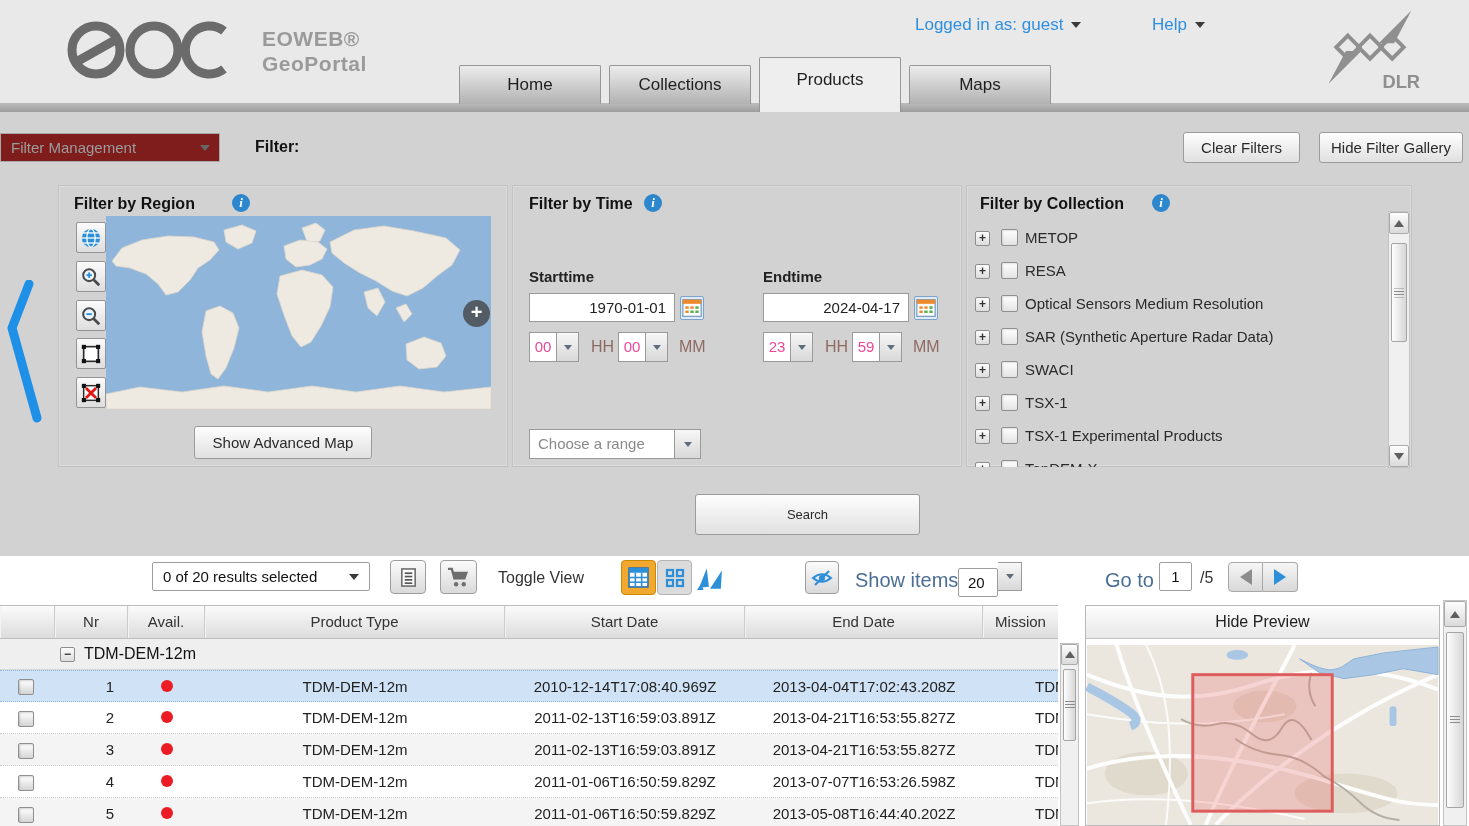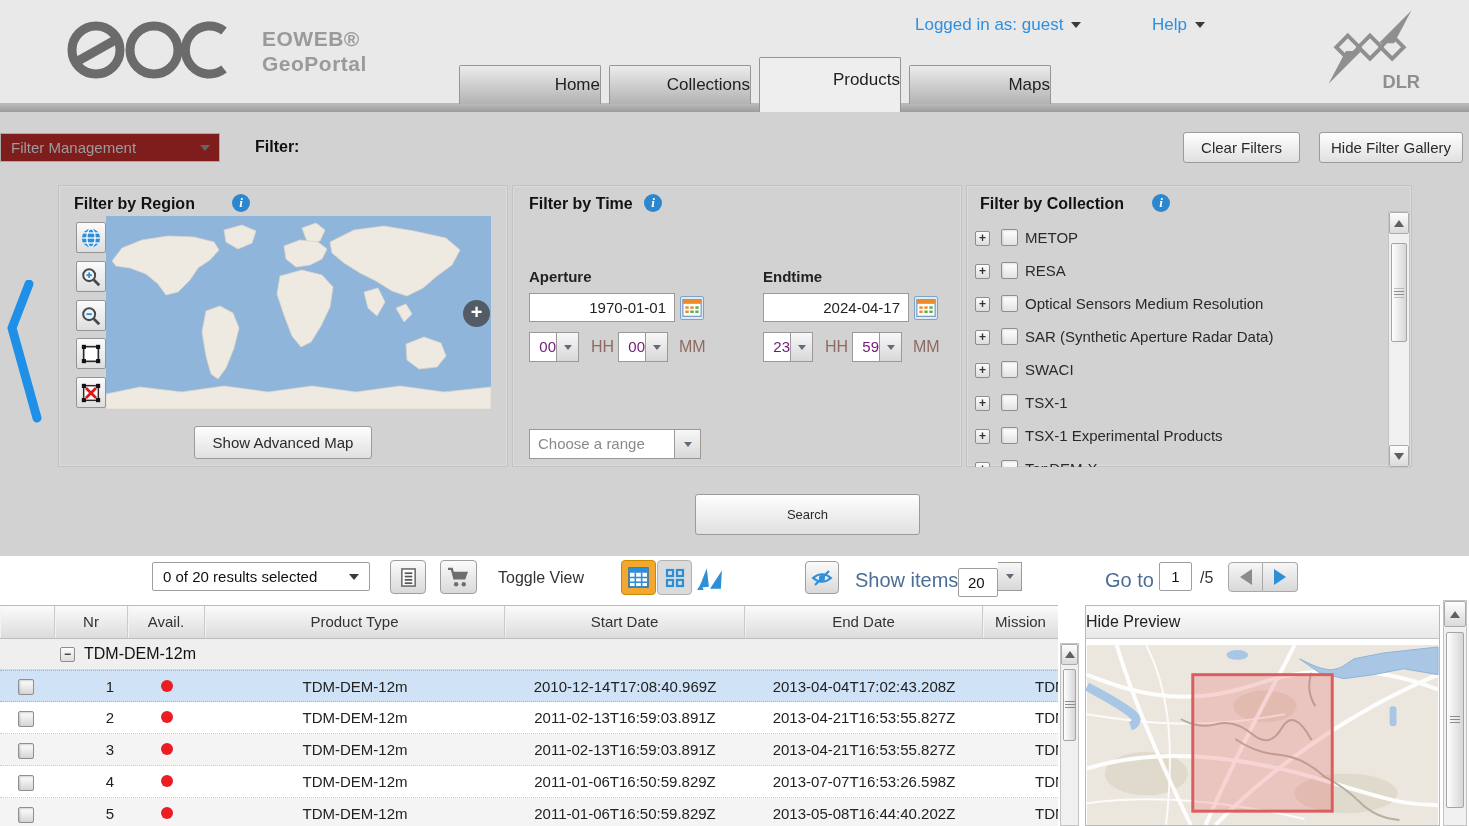--- a/index.html
+++ b/index.html
@@ -5,40 +5,40 @@
 *{margin:0;padding:0;box-sizing:border-box}
 body{font-family:"Liberation Sans",sans-serif;background:#fff;-webkit-font-smoothing:antialiased}
 #app{position:relative;width:1469px;height:826px;overflow:hidden;background:#fff}
 .abs{position:absolute}
 
 #header{position:absolute;left:0;top:0;width:1469px;height:103px;background:#e9e9e9}
 .brand{position:absolute;left:262px;top:26px;font-size:21px;font-weight:bold;color:#9a9a9a;line-height:25px;letter-spacing:.5px}
 .hlink{position:absolute;top:15px;font-size:17px;color:#2f8fe0;cursor:pointer;display:flex;align-items:center;gap:8px}
 .caret{width:0;height:0;border-left:5px solid transparent;border-right:5px solid transparent;border-top:6px solid #3a3a3a;display:inline-block}
 .tabstrip{position:absolute;left:0;top:103px;width:1469px;height:9px;background:linear-gradient(#bdbdbd,#9c9c9c);z-index:1}
-.tab{position:absolute;top:65px;width:142px;height:39px;background:linear-gradient(#ececec,#b2b2b2);border:1px solid #969696;border-bottom:none;border-radius:2px 2px 0 0;text-align:right;font-size:17px;color:#1f1f1f;line-height:38px;z-index:2;cursor:pointer}
+.tab{position:absolute;top:65px;width:142px;height:39px;background:linear-gradient(#ececec,#b2b2b2);border:1px solid #969696;border-bottom:none;border-radius:2px 2px 0 0;text-align:center;font-size:17px;color:#1f1f1f;line-height:38px;z-index:2;cursor:pointer}
 .tab.active{top:57px;height:55px;background:#eeeeee;line-height:44px;z-index:4}
 
 #filterzone{position:absolute;left:0;top:112px;width:1469px;height:444px;background:#d2d2d2}
 .fmselect{position:absolute;left:0;top:21px;width:220px;height:29px;background:#7f1d1d;border:1px solid #a9a9a9;font-size:15px;color:#9c9c9c;line-height:27px;padding-left:10px;cursor:pointer}
 .fmselect .caret{position:absolute;right:9px;top:11px;border-top-color:#666}
 .flabel{position:absolute;left:255px;top:26px;font-weight:bold;font-size:16px;color:#111}
 .gbtn{background:linear-gradient(#fefefe,#e0e0e0);border:1px solid #9b9b9b;border-radius:3px;color:#2a2a2a;text-align:center;cursor:pointer;font-size:15px;font-family:"Liberation Sans",sans-serif}
 .panel{position:absolute;top:73px;height:282px;background:#d2d2d2;border:1px solid #c3c3c3;box-shadow:inset 0 0 0 1px #dbdbdb}
 .panel-title{position:absolute;font-size:16px;font-weight:bold;color:#121212}
 .info{position:absolute;width:18px;height:18px;border-radius:50%;background:#2d87cf;color:#fff;font:bold italic 13px/18px "Liberation Serif",serif;text-align:center}
 
 .mtool{position:absolute;left:17px;width:30px;height:31px;background:linear-gradient(#fbfbfb,#dedede);border:1px solid #949494;border-radius:2px;display:flex;align-items:center;justify-content:center;cursor:pointer}
 #map{position:absolute;left:47px;top:30px;width:385px;height:193px;overflow:hidden;cursor:pointer}
 #mapplus{position:absolute;right:1px;top:84px;width:27px;height:27px;border-radius:50%;background:rgba(66,66,66,.78);color:#fff;font:bold 20px/25px "Liberation Sans",sans-serif;text-align:center;cursor:pointer}
 
 .tlabel{position:absolute;font-size:15px;font-weight:bold;color:#222}
 .tinput{position:absolute;height:29px;background:#fff;border:1px solid #9a9a9a;font-size:15px;color:#222;text-align:right;padding-right:8px;line-height:27px}
 .calbtn{position:absolute;width:24px;height:24px;background:#dcebf7;border:1px solid #7fa3c6;border-radius:2px;display:flex;align-items:center;justify-content:center;cursor:pointer}
-.hmbox{position:absolute;width:28px;height:30px;background:#fff;border:1px solid #9a9a9a;font-size:15px;color:#701a75;text-align:right;line-height:28px}
+.hmbox{position:absolute;width:28px;height:30px;background:#fff;border:1px solid #9a9a9a;font-size:15px;color:#ec4899;text-align:center;line-height:28px}
 .hmbtn{position:absolute;width:22px;height:30px;background:linear-gradient(#f7f7f7,#d8d8d8);border:1px solid #9a9a9a;border-left:none;display:flex;align-items:center;justify-content:center;cursor:pointer}
 .vchev{width:0;height:0;border-left:4px solid transparent;border-right:4px solid transparent;border-top:5px solid #5e6d7d}
 .hmlab{position:absolute;font-size:16px;color:#8f6a63}
 
 .coll-row{position:relative;height:33px}
 .expander{position:absolute;left:8px;top:9px;width:15px;height:15px;background:linear-gradient(#fcfcfc,#dcdcdc);border:1px solid #8d8d8d;border-radius:2px;font:bold 12px/13px "Liberation Sans",sans-serif;text-align:center;color:#333;cursor:pointer}
 .checkbox{position:absolute;left:34px;top:7px;width:17px;height:17px;background:linear-gradient(#fff,#e3e3e3);border:1px solid #8f8f8f;border-radius:2px;box-shadow:inset 1px 1px 2px rgba(0,0,0,.12);cursor:pointer}
 .coll-label{position:absolute;left:58px;top:7px;font-size:15px;color:#2a2a2a;white-space:nowrap}
 
 .sb{position:absolute;background:#f0f0f0;border:1px solid #c3c3c3}
@@ -69,21 +69,21 @@
 .c-nr{width:73px;text-align:right;padding-right:14px}
 .c-avail{width:77px}
 .c-type{width:300px}
 .c-start{width:240px}
 .c-end{width:238px}
 .c-mission{width:75px;text-align:left;padding-left:52px}
 .cb{display:inline-block;width:16px;height:16px;background:linear-gradient(#ffffff,#d5d5d5);border:1px solid #8f8f8f;border-radius:2px;box-shadow:inset 1px 1px 2px rgba(0,0,0,.18);vertical-align:middle}
 .dot{display:inline-block;width:12px;height:12px;border-radius:50%;background:#ec1c24}
 
 #preview{position:absolute;left:1085px;top:605px;width:355px;height:221px;border:1px solid #b9b9b9;background:#fff}
-#hidepreview{position:absolute;left:0;top:0;width:100%;height:33px;background:linear-gradient(#fdfdfd,#e8e8e8);border-bottom:1px solid #c4c4c4;font-size:16px;color:#222;text-align:left;line-height:32px;cursor:pointer}
+#hidepreview{position:absolute;left:0;top:0;width:100%;height:33px;background:linear-gradient(#fdfdfd,#e8e8e8);border-bottom:1px solid #c4c4c4;font-size:16px;color:#222;text-align:center;line-height:32px;cursor:pointer}
 #pmap{position:absolute;left:0;top:39px;width:353px;height:180px;overflow:hidden;cursor:pointer}
 </style>
 </head>
 <body>
 
 <div id="app">
 
   <div id="header">
     <svg class="abs" style="left:66px;top:16px" width="165" height="68" viewBox="0 0 165 68">
       <g fill="none" stroke="#6b6b6b" stroke-width="9">
@@ -213,21 +213,21 @@
         <div id="mapplus">+</div>
       </div>
 
       <button class="gbtn abs" style="left:135px;top:240px;width:178px;height:33px">Show Advanced Map</button>
     </div>
 
     <div class="panel" style="left:512px;width:450px">
       <div class="panel-title" style="left:16px;top:9px">Filter by Time</div>
       <div class="info" style="left:131px;top:8px">i</div>
 
-      <div class="tlabel" style="left:16px;top:82px">Aperture</div>
+      <div class="tlabel" style="left:16px;top:82px">Starttime</div>
       <div class="tinput" style="left:16px;top:107px;width:146px">1970-01-01</div>
       <div class="calbtn" style="left:167px;top:110px">
         <svg width="20" height="20" viewBox="0 0 24 24">
             <rect x="1" y="2" width="22" height="20" fill="#fff" stroke="#7a9cc0" stroke-width="1.5"></rect>
             <rect x="1" y="2" width="22" height="5" fill="#ef8a2a"></rect>
             <g fill="#ef8a2a">
               <rect x="4" y="10" width="4" height="3"></rect>
               <rect x="10" y="10" width="4" height="3"></rect>
               <rect x="4" y="15" width="4" height="3"></rect>
             </g>

